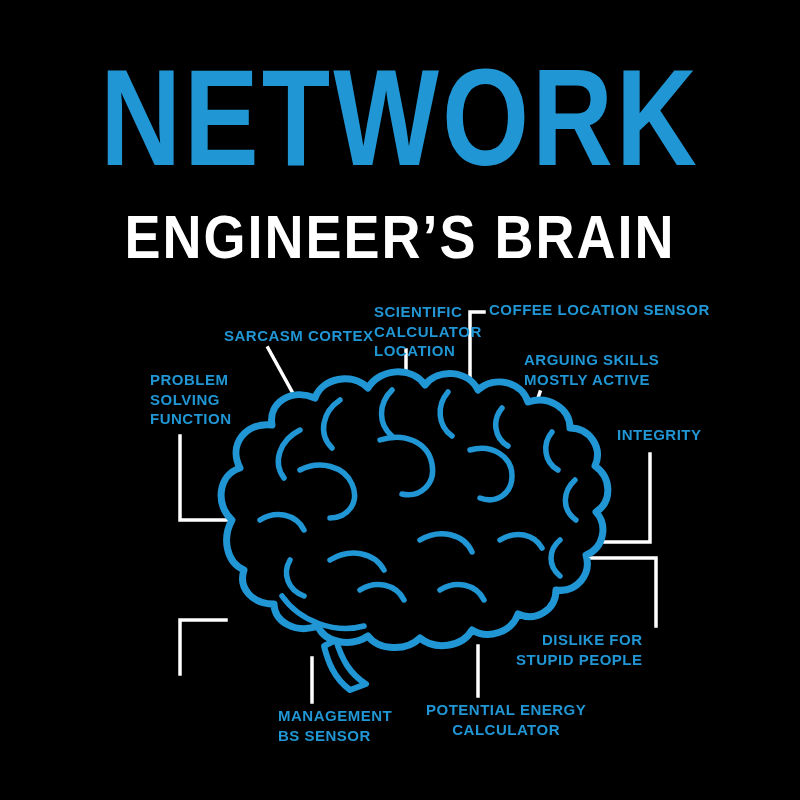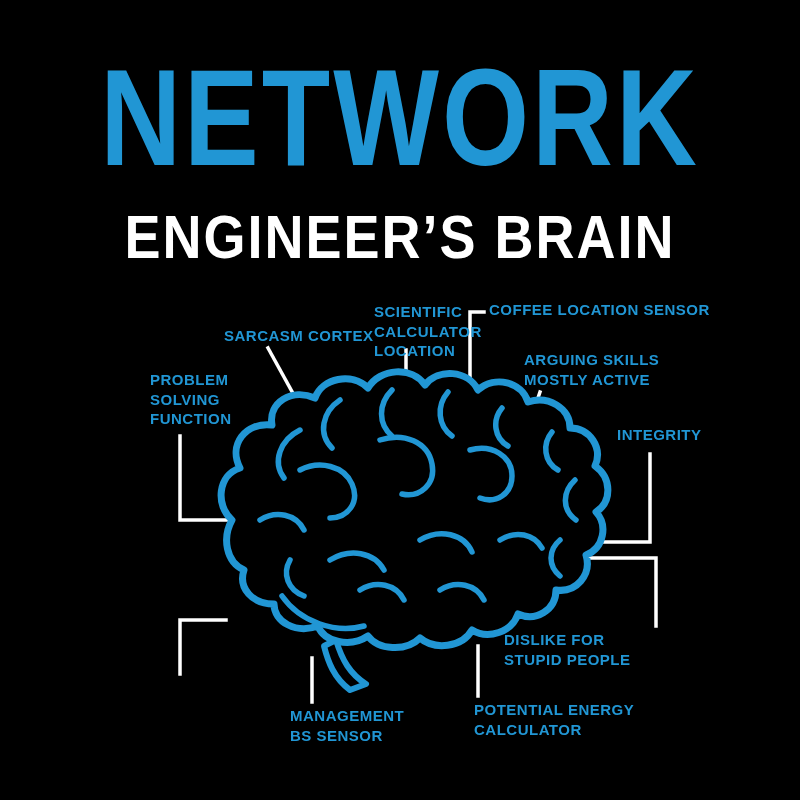--- a/index.html
+++ b/index.html
@@ -110,20 +110,20 @@
 SOLVING
 FUNCTION</div>
   <div class="callout-label" style="left:224px;top:326px;">SARCASM CORTEX</div>
   <div class="callout-label" style="left:374px;top:302px;">SCIENTIFIC
 CALCULATOR
 LOCATION</div>
   <div class="callout-label" style="left:524px;top:350px;">ARGUING SKILLS
 MOSTLY ACTIVE</div>
   <div class="callout-label" style="left:489px;top:300px;">COFFEE LOCATION SENSOR</div>
   <div class="callout-label" style="left:617px;top:425px;">INTEGRITY</div>
-  <div class="callout-label" style="left:504px;top:630px;">DISLIKE FOR
+  <div class="callout-label" style="left:516px;top:630px;text-align:right;">DISLIKE FOR
 STUPID PEOPLE</div>
-  <div class="callout-label" style="left:278px;top:706px;margin-left:12px;">MANAGEMENT
+  <div class="callout-label" style="left:278px;top:706px;">MANAGEMENT
 BS SENSOR</div>
-  <div class="callout-label" style="left:474px;top:700px;">POTENTIAL ENERGY
+  <div class="callout-label" style="left:426px;top:700px;text-align:center;">POTENTIAL ENERGY
 CALCULATOR</div>
 
 </div>
 
 </body></html>

